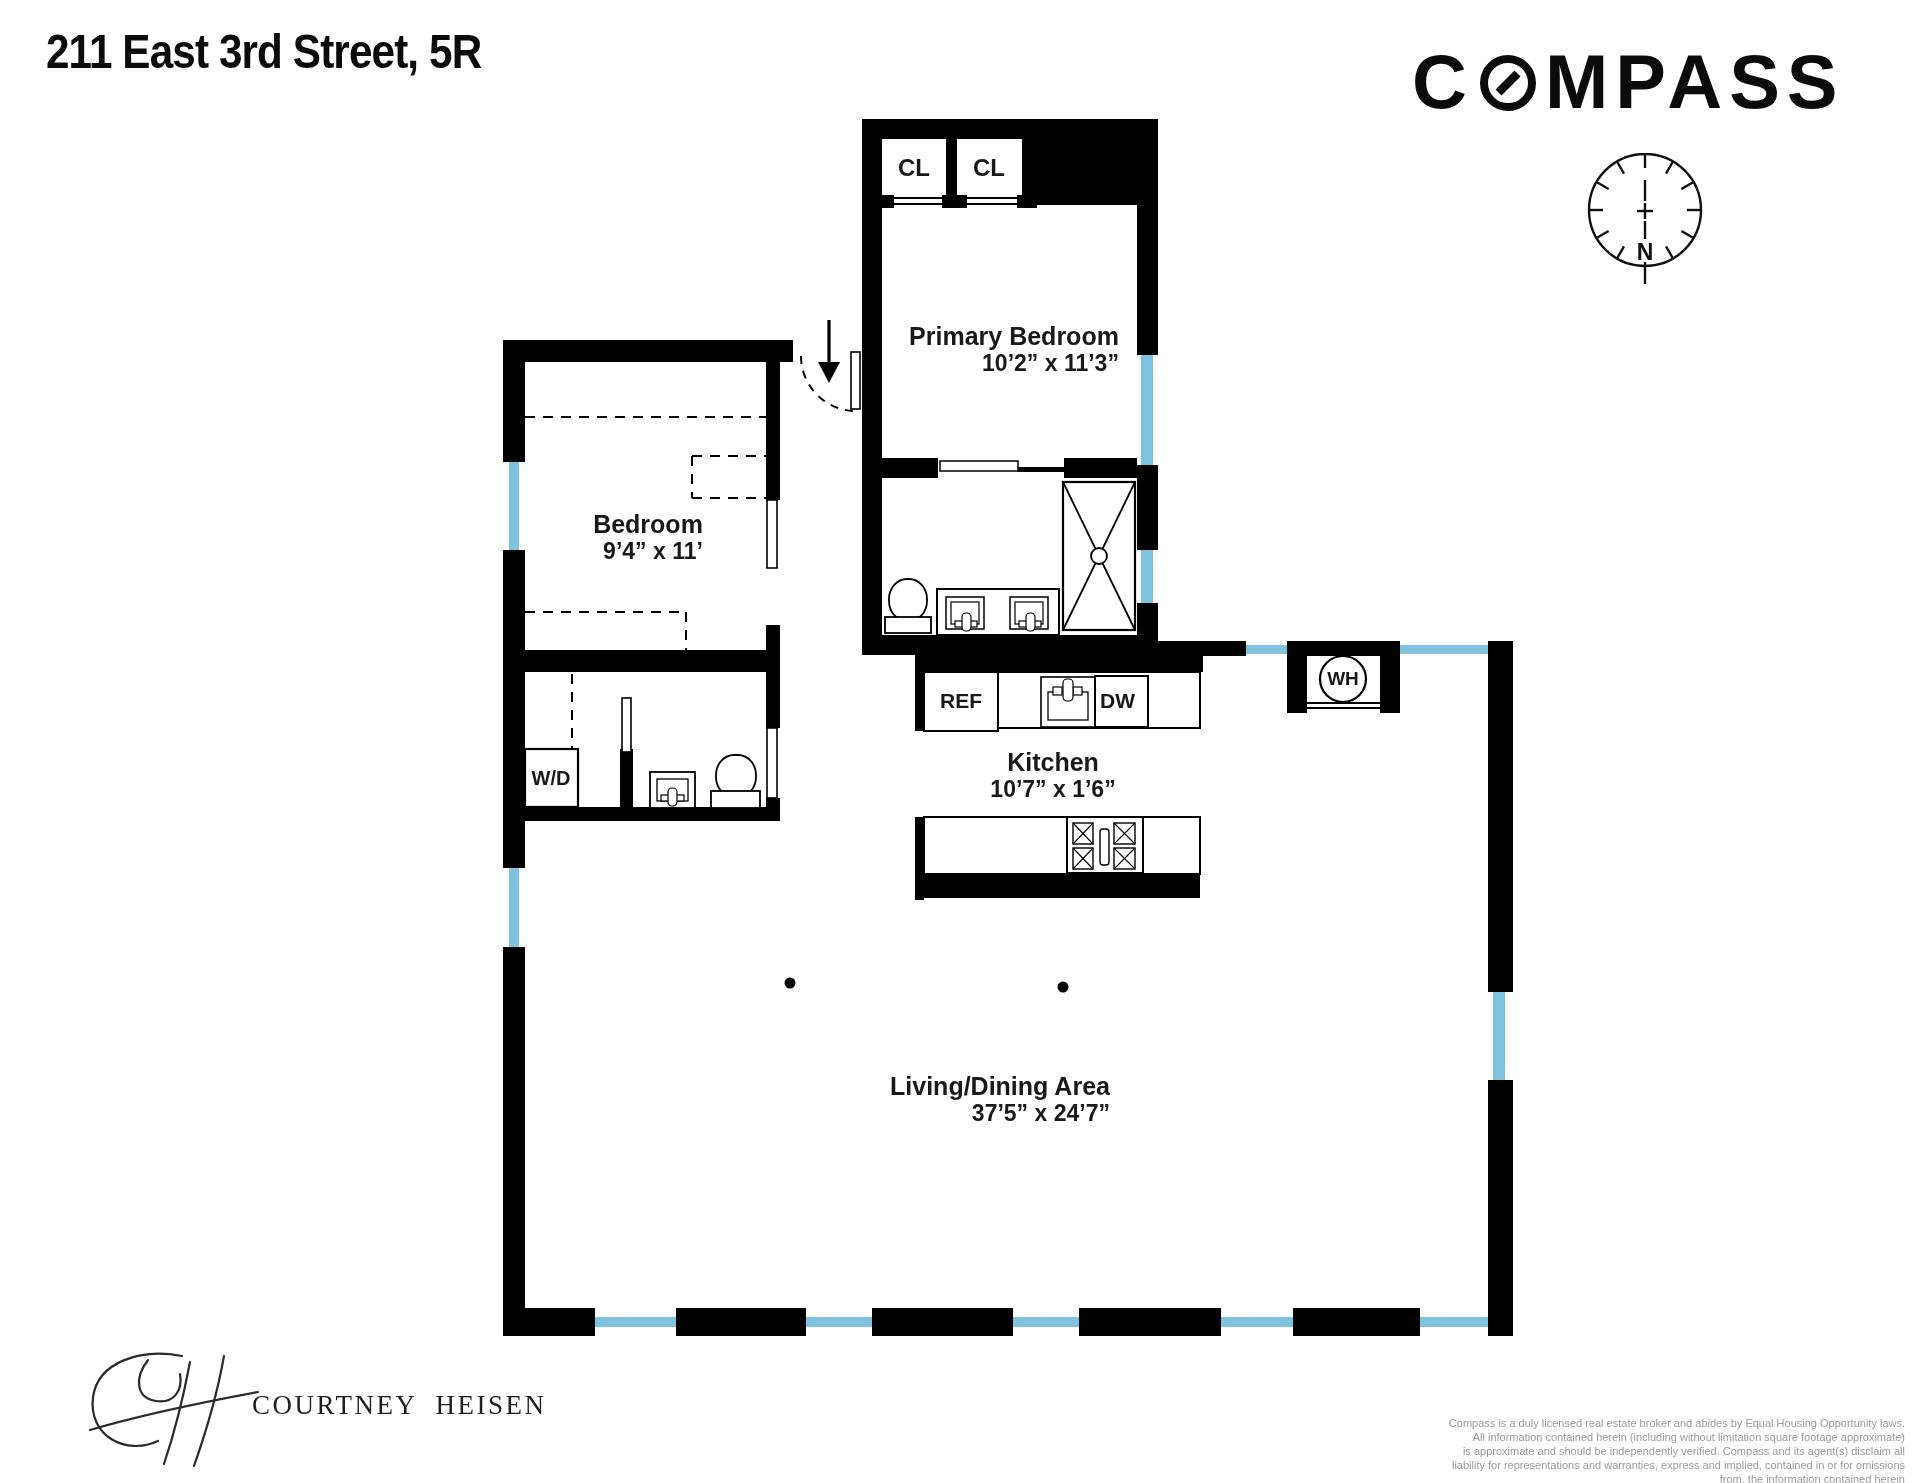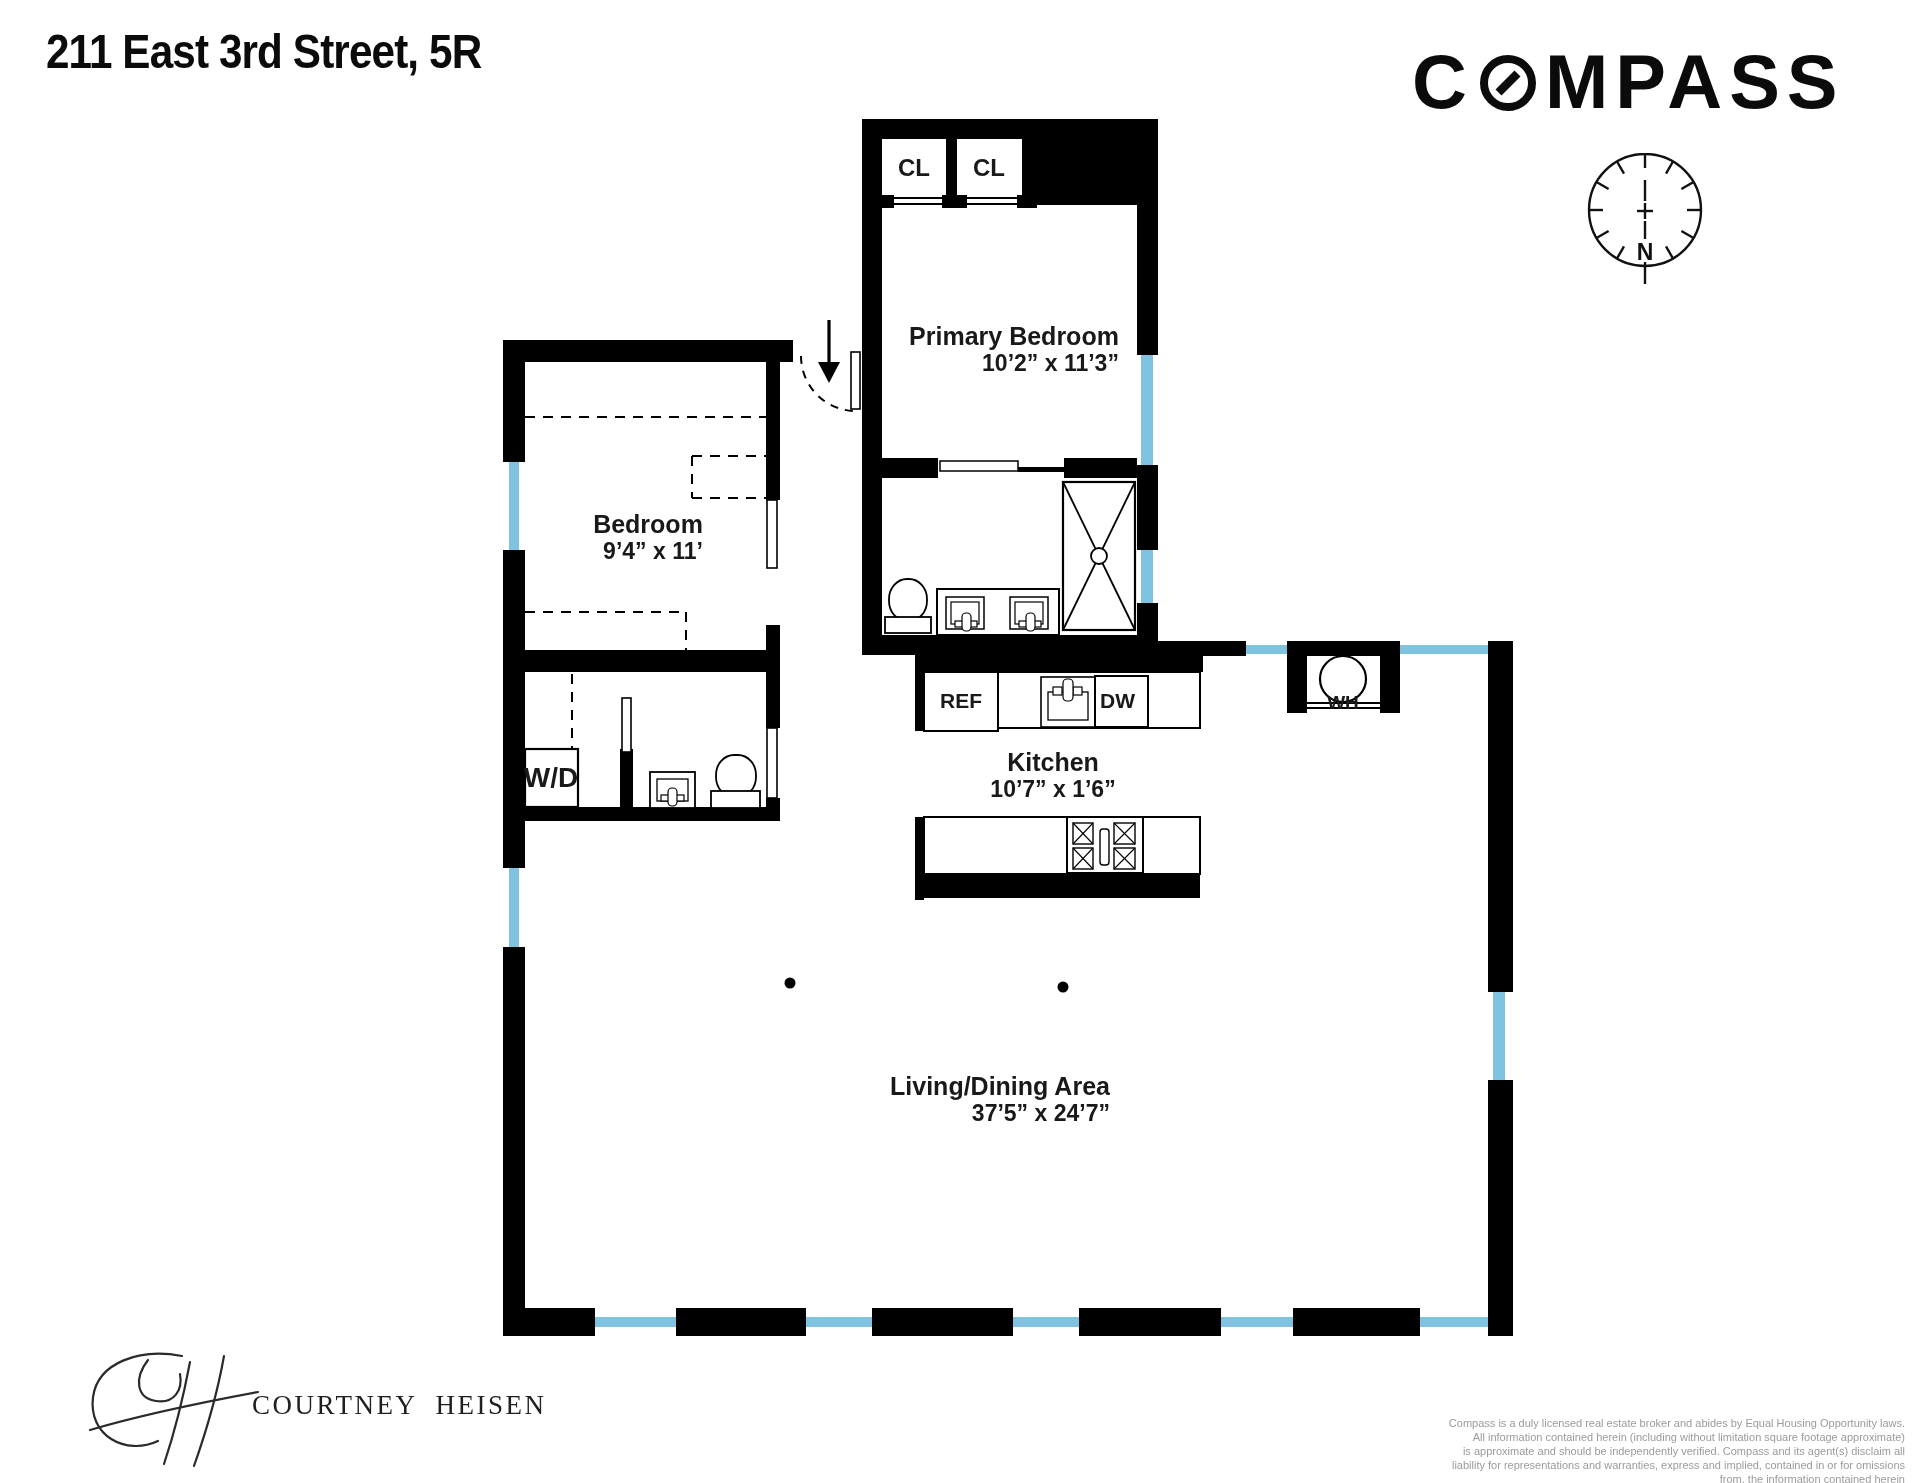--- a/index.html
+++ b/index.html
@@ -19,21 +19,21 @@
   .rose { position:absolute; left:1586px; top:153px; }
 
   .plan { position:absolute; left:0; top:0; }
 
   .lbl { position:absolute; transform:translate(-50%,-50%); text-align:center;
          white-space:nowrap; color:#191919; font-weight:600; }
   .rname { font-size:25px; line-height:27px; }
   .rdims { font-size:23px; line-height:26px;text-align:right; }
   .sm    { font-size:21px; }
   .cl    { font-size:24px; }
-  .wd    { font-size:28px; }
+  .wd    { font-size:20px; }
   .wh    { font-size:19px; }
 
   .signature { position:absolute; left:84px; top:1348px; }
   .agent-name { position:absolute; left:252px; top:1390px; font-family:"Liberation Serif", serif;
                 font-size:27px; letter-spacing:2.5px; word-spacing:10px; color:#1f1f1f; white-space:nowrap;text-align:center; }
 
   .disclaimer { position:absolute; right:15px; top:1416px; width:700px; text-align:right;
                 color:#9b9b9b; font-size:11px; line-height:14px; letter-spacing:0; }
 </style>
 </head>
@@ -277,21 +277,21 @@
 </div>
 
 <div class="lbl" style="left:1000px; top:1099px;">
   <div class="rname">Living/Dining Area</div>
   <div class="rdims">37’5” x 24’7”</div>
 </div>
 
 <div class="lbl sm" style="left:961px; top:701px;">REF</div>
 <div class="lbl sm" style="left:1097px; top:701px;padding-left:41px;">DW</div>
 <div class="lbl wd" style="left:551px; top:778px;">W/D</div>
-<div class="lbl wh" style="left:1343px; top:679px;margin-top:24px;">WH</div>
+<div class="lbl wh" style="left:1343px; top:679px;">WH</div>
 
 <svg class="signature" width="180" height="125" viewBox="0 0 180 125">
   <g fill="none" stroke="#2a2a2a" stroke-width="2.2" stroke-linecap="round">
     <path d="M 98 8 C 56 0, 14 14, 9 49 C 4 88, 42 108, 74 93"></path>
     <path d="M 64 12 C 50 30, 52 50, 72 53 C 90 56, 99 42, 96 26"></path>
     <path d="M 106 14 C 100 46, 90 86, 80 116"></path>
     <path d="M 140 8 C 134 42, 122 84, 110 118"></path>
     <path d="M 6 82 C 60 66, 120 54, 174 44"></path>
   </g>
 </svg>

